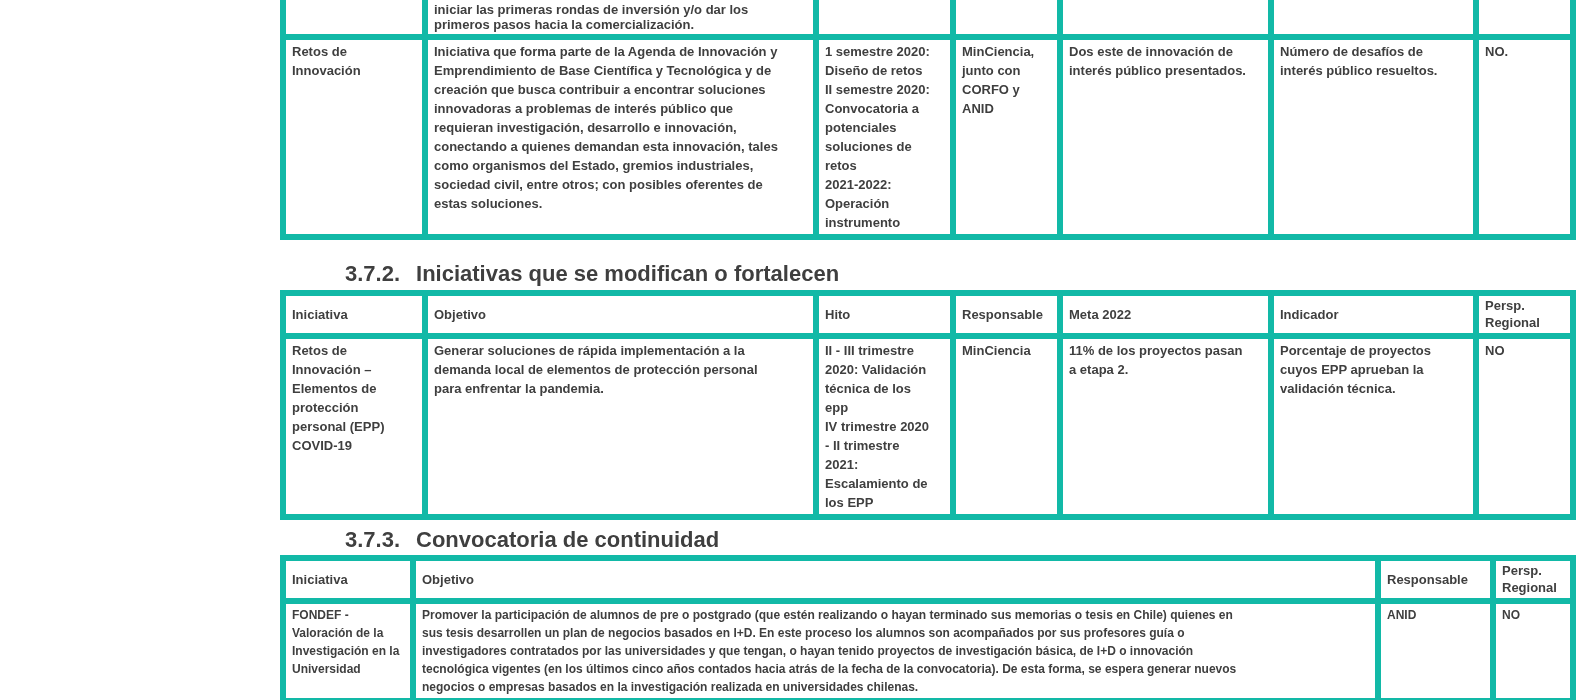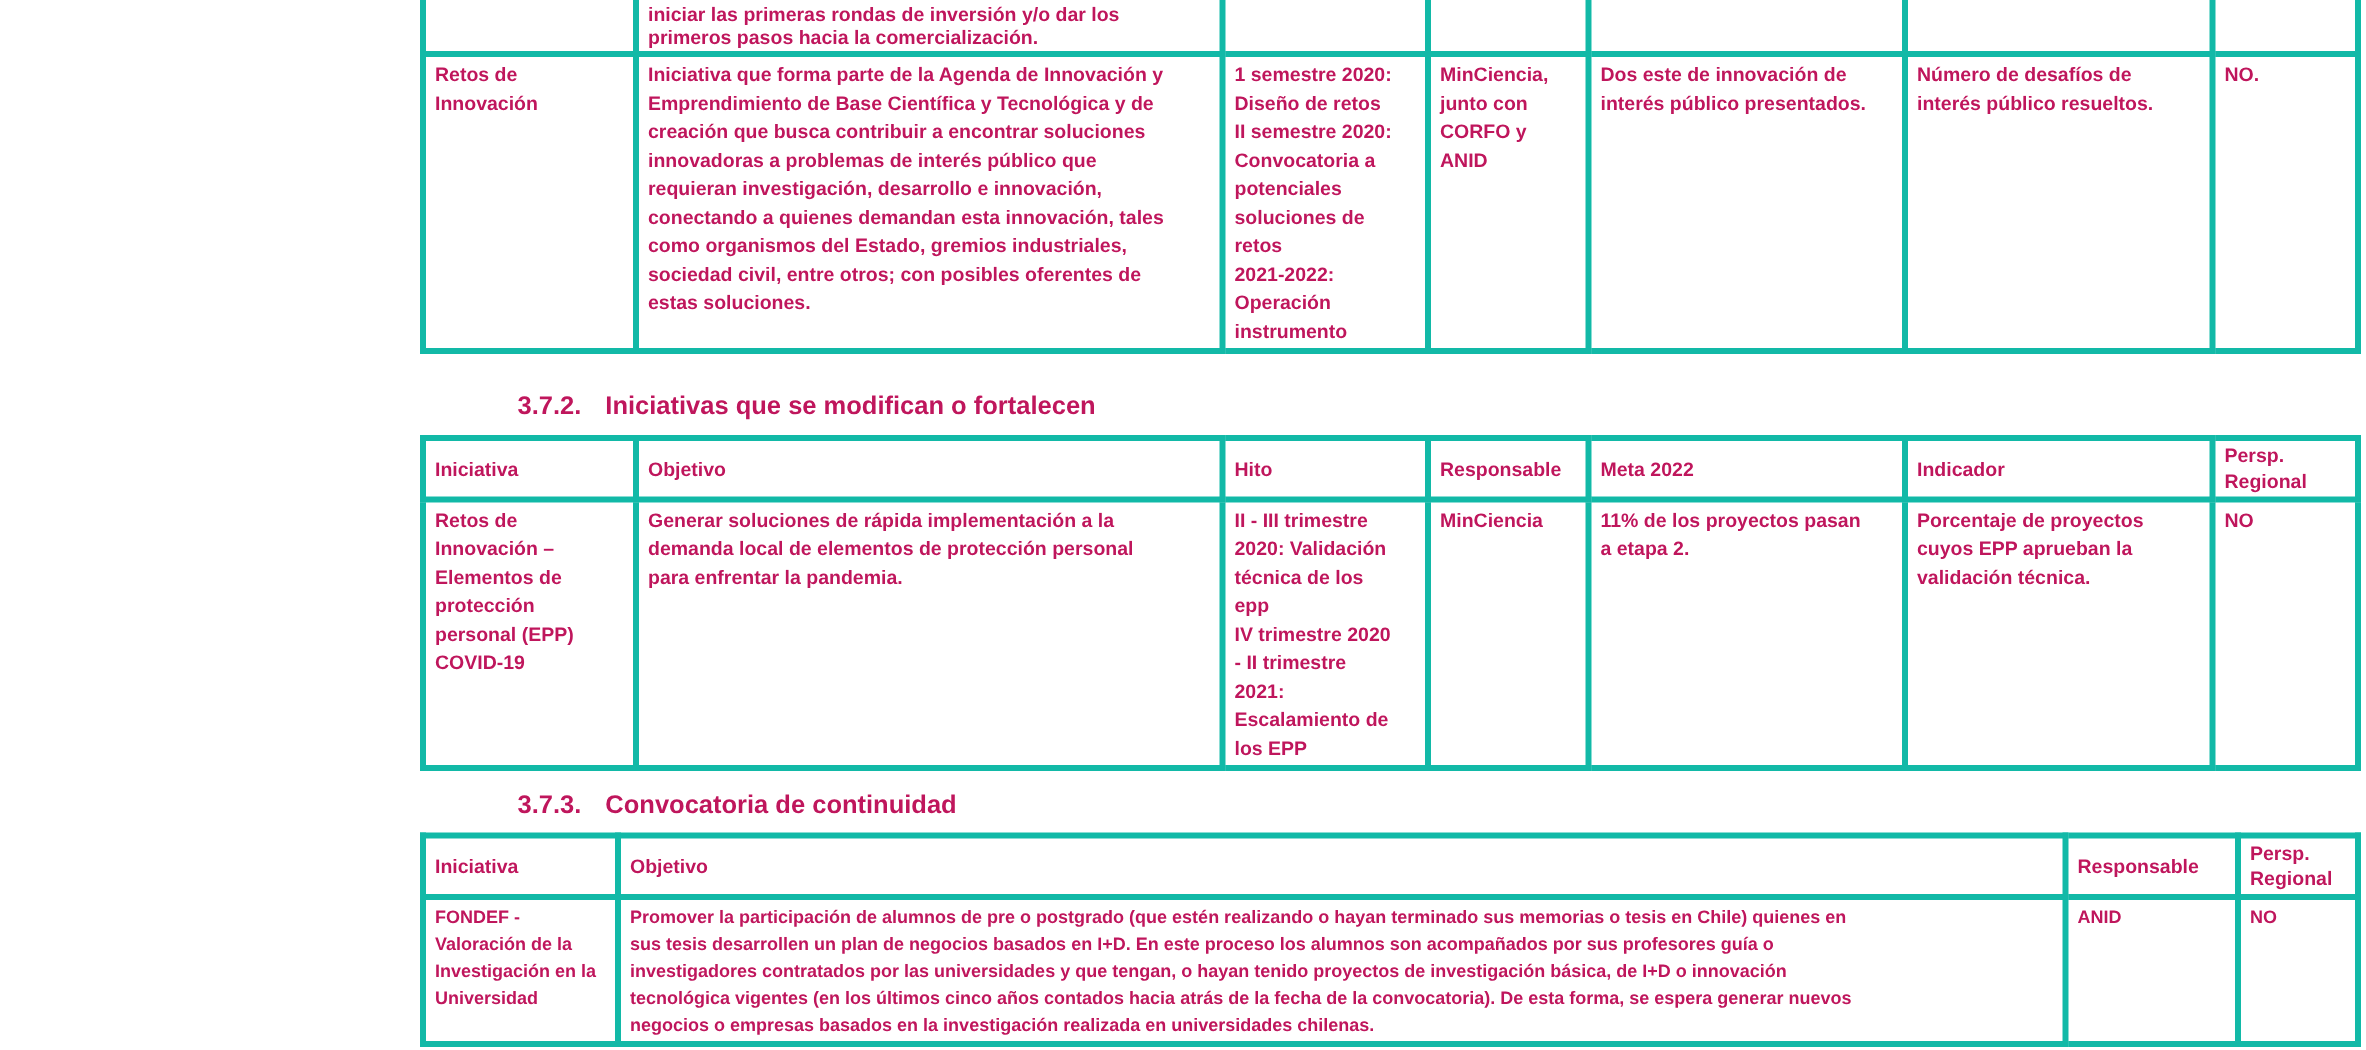--- a/index.html
+++ b/index.html
@@ -1,38 +1,38 @@
 <!DOCTYPE html>
 <html><head>
 <meta charset="utf-8">
 <style>
   html,body{margin:0;padding:0;}
   .page{
     position:relative;width:1577px;height:700px;background:#ffffff;overflow:hidden;
-    color:#be185d;font-family:"Liberation Sans",sans-serif;font-weight:bold;
+    color:#404040;font-family:"Liberation Sans",sans-serif;font-weight:bold;
     filter:blur(0.25px) contrast(1.02);
   }
   .tbl{position:absolute;border-collapse:collapse;table-layout:fixed;}
   .tbl td,.tbl th{
-    border:4px solid #14b8a6;vertical-align:top;text-align:left;
+    border:6px solid #14b8a6;vertical-align:top;text-align:left;
     padding:2px 6px;font-size:13px;line-height:19px;white-space:pre-line;overflow:hidden;
   }
   .tbl th{font-size:13px;line-height:17px;vertical-align:middle;padding-top:1px;}
   .t1{left:280px;top:0;width:1290px;}
   .t1 tr.r-partial td{border-top:none;line-height:15px;padding-top:2px;}
   .t1 .r-partial{height:33px;}
   .t1 .r-main{height:197px;}
   .t2{left:280px;top:290px;width:1290px;}
   .t2 .r-head{height:38px;}
   .t2 .r-main{height:175px;}
   .t3{left:280px;top:555px;width:1290px;}
   .t3 .r-head{height:40px;}
   .t3 .r-main{height:95px;}
   .t3 .r-main td{font-size:12px;line-height:18px;}
-  .heading{position:absolute;font-size:17px;white-space:nowrap;}
+  .heading{position:absolute;font-size:22px;white-space:nowrap;}
   .heading .ttl{margin-left:16px;}
   #h372{left:345px;top:261px;}
   #h373{left:345px;top:527px;}
 </style>
 </head>
 <body>
 
 <div class="page">
 
   <table class="tbl t1">

